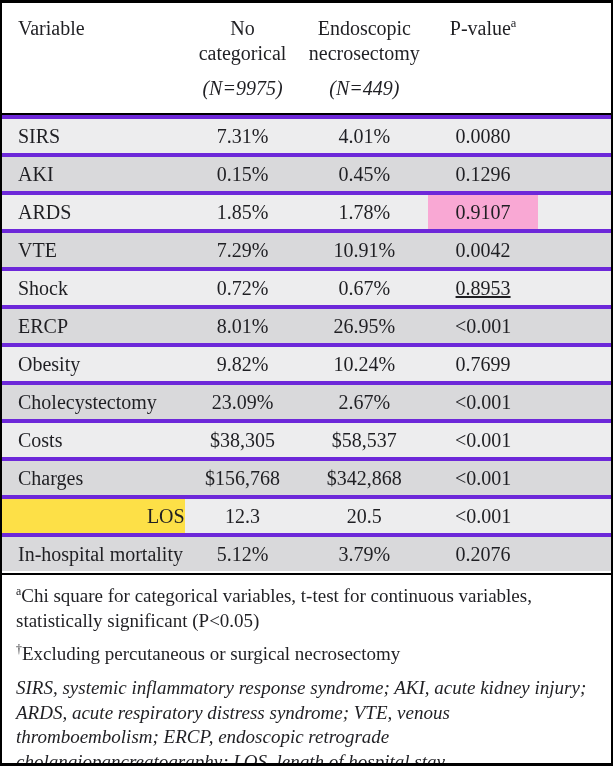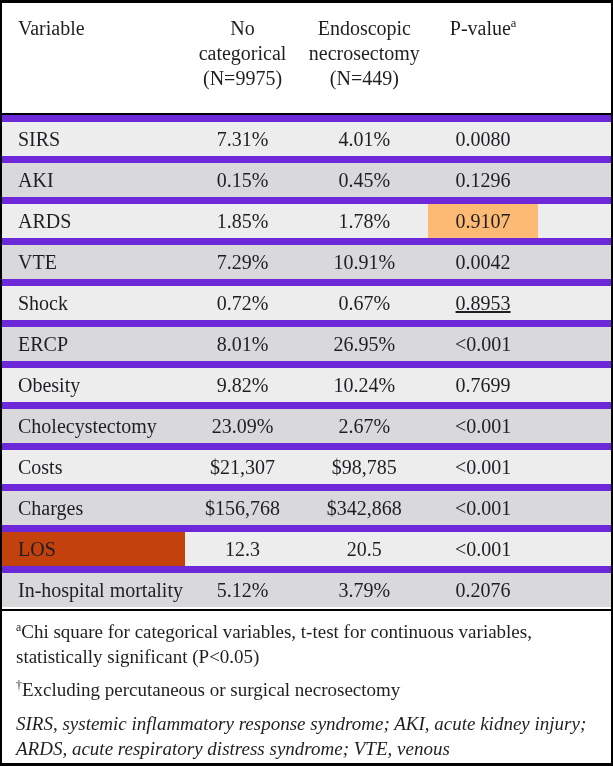--- a/index.html
+++ b/index.html
@@ -38,31 +38,31 @@
     padding: 13px 0 10px 0;
     line-height: 1.25;
     border-bottom: 2px solid #000000;
     height: 87px;
     box-sizing: content-box;
   }
   thead th.var-col {
     text-align: left;
     padding-left: 16px;
   }
-  .col-n { margin-top: 0; }
+  .col-n { margin-top: 10px; font-style: italic; }
   sup {
     font-size: 62%;
     line-height: 0;
   }
   tbody td {
     height: 34px;
     line-height: 34px;
     text-align: center;
     padding: 0;
-    border-top: 7px solid #6d28d9;
+    border-top: 4px solid #6d28d9;
     white-space: nowrap;
     overflow: hidden;
   }
   tbody td.var-cell {
     text-align: left;
     padding-left: 16px;
   }
   .end-rule {
     border-top: 2px solid #000000;
     margin-top: 2px;
@@ -119,21 +119,21 @@
           <td class="var-cell" style="background: rgb(217, 217, 219);">AKI</td>
           <td style="background: rgb(217, 217, 219);">0.15%</td>
           <td style="background: rgb(217, 217, 219);">0.45%</td>
           <td style="background: rgb(217, 217, 219);">0.1296</td>
           <td style="background: rgb(217, 217, 219);"></td>
         </tr>
         <tr>
           <td class="var-cell" style="background: rgb(237, 237, 238);">ARDS</td>
           <td style="background: rgb(237, 237, 238);">1.85%</td>
           <td style="background: rgb(237, 237, 238);">1.78%</td>
-          <td style="background: #fdba74; margin-top: 15px;">0.9107</td>
+          <td style="background: #f9a8d4; margin-top: 15px;">0.9107</td>
           <td style="background: rgb(237, 237, 238);"></td>
         </tr>
         <tr>
           <td class="var-cell" style="background: rgb(217, 217, 219);">VTE</td>
           <td style="background: rgb(217, 217, 219);">7.29%</td>
           <td style="background: rgb(217, 217, 219);">10.91%</td>
           <td style="background: rgb(217, 217, 219);">0.0042</td>
           <td style="background: rgb(217, 217, 219);"></td>
         </tr>
         <tr>
@@ -159,34 +159,34 @@
         </tr>
         <tr>
           <td class="var-cell" style="background: rgb(217, 217, 219); margin-top: 16px;">Cholecystectomy</td>
           <td style="background: rgb(217, 217, 219);">23.09%</td>
           <td style="background: rgb(217, 217, 219);">2.67%</td>
           <td style="background: rgb(217, 217, 219);">&lt;0.001</td>
           <td style="background: rgb(217, 217, 219);"></td>
         </tr>
         <tr>
           <td class="var-cell" style="background: rgb(237, 237, 238);">Costs</td>
-          <td style="background: rgb(237, 237, 238);">$21,307</td>
-          <td style="background: rgb(237, 237, 238);">$98,785</td>
+          <td style="background: rgb(237, 237, 238);">$38,305</td>
+          <td style="background: rgb(237, 237, 238);">$58,537</td>
           <td style="background: rgb(237, 237, 238);">&lt;0.001</td>
           <td style="background: rgb(237, 237, 238);"></td>
         </tr>
         <tr>
           <td class="var-cell" style="background: rgb(217, 217, 219);">Charges</td>
           <td style="background: rgb(217, 217, 219);">$156,768</td>
           <td style="background: rgb(217, 217, 219);">$342,868</td>
           <td style="background: rgb(217, 217, 219);">&lt;0.001</td>
           <td style="background: rgb(217, 217, 219);"></td>
         </tr>
         <tr>
-          <td class="var-cell" style="background: #c2410c;">LOS</td>
+          <td class="var-cell" style="background: #fde047; text-align: right;">LOS</td>
           <td style="background: rgb(237, 237, 238);">12.3</td>
           <td style="background: rgb(237, 237, 238);">20.5</td>
           <td style="background: rgb(237, 237, 238);">&lt;0.001</td>
           <td style="background: rgb(237, 237, 238);"></td>
         </tr>
         <tr>
           <td class="var-cell" style="background: rgb(217, 217, 219);">In-hospital mortality</td>
           <td style="background: rgb(217, 217, 219);">5.12%</td>
           <td style="background: rgb(217, 217, 219);">3.79%</td>
           <td style="background: rgb(217, 217, 219);">0.2076</td>

